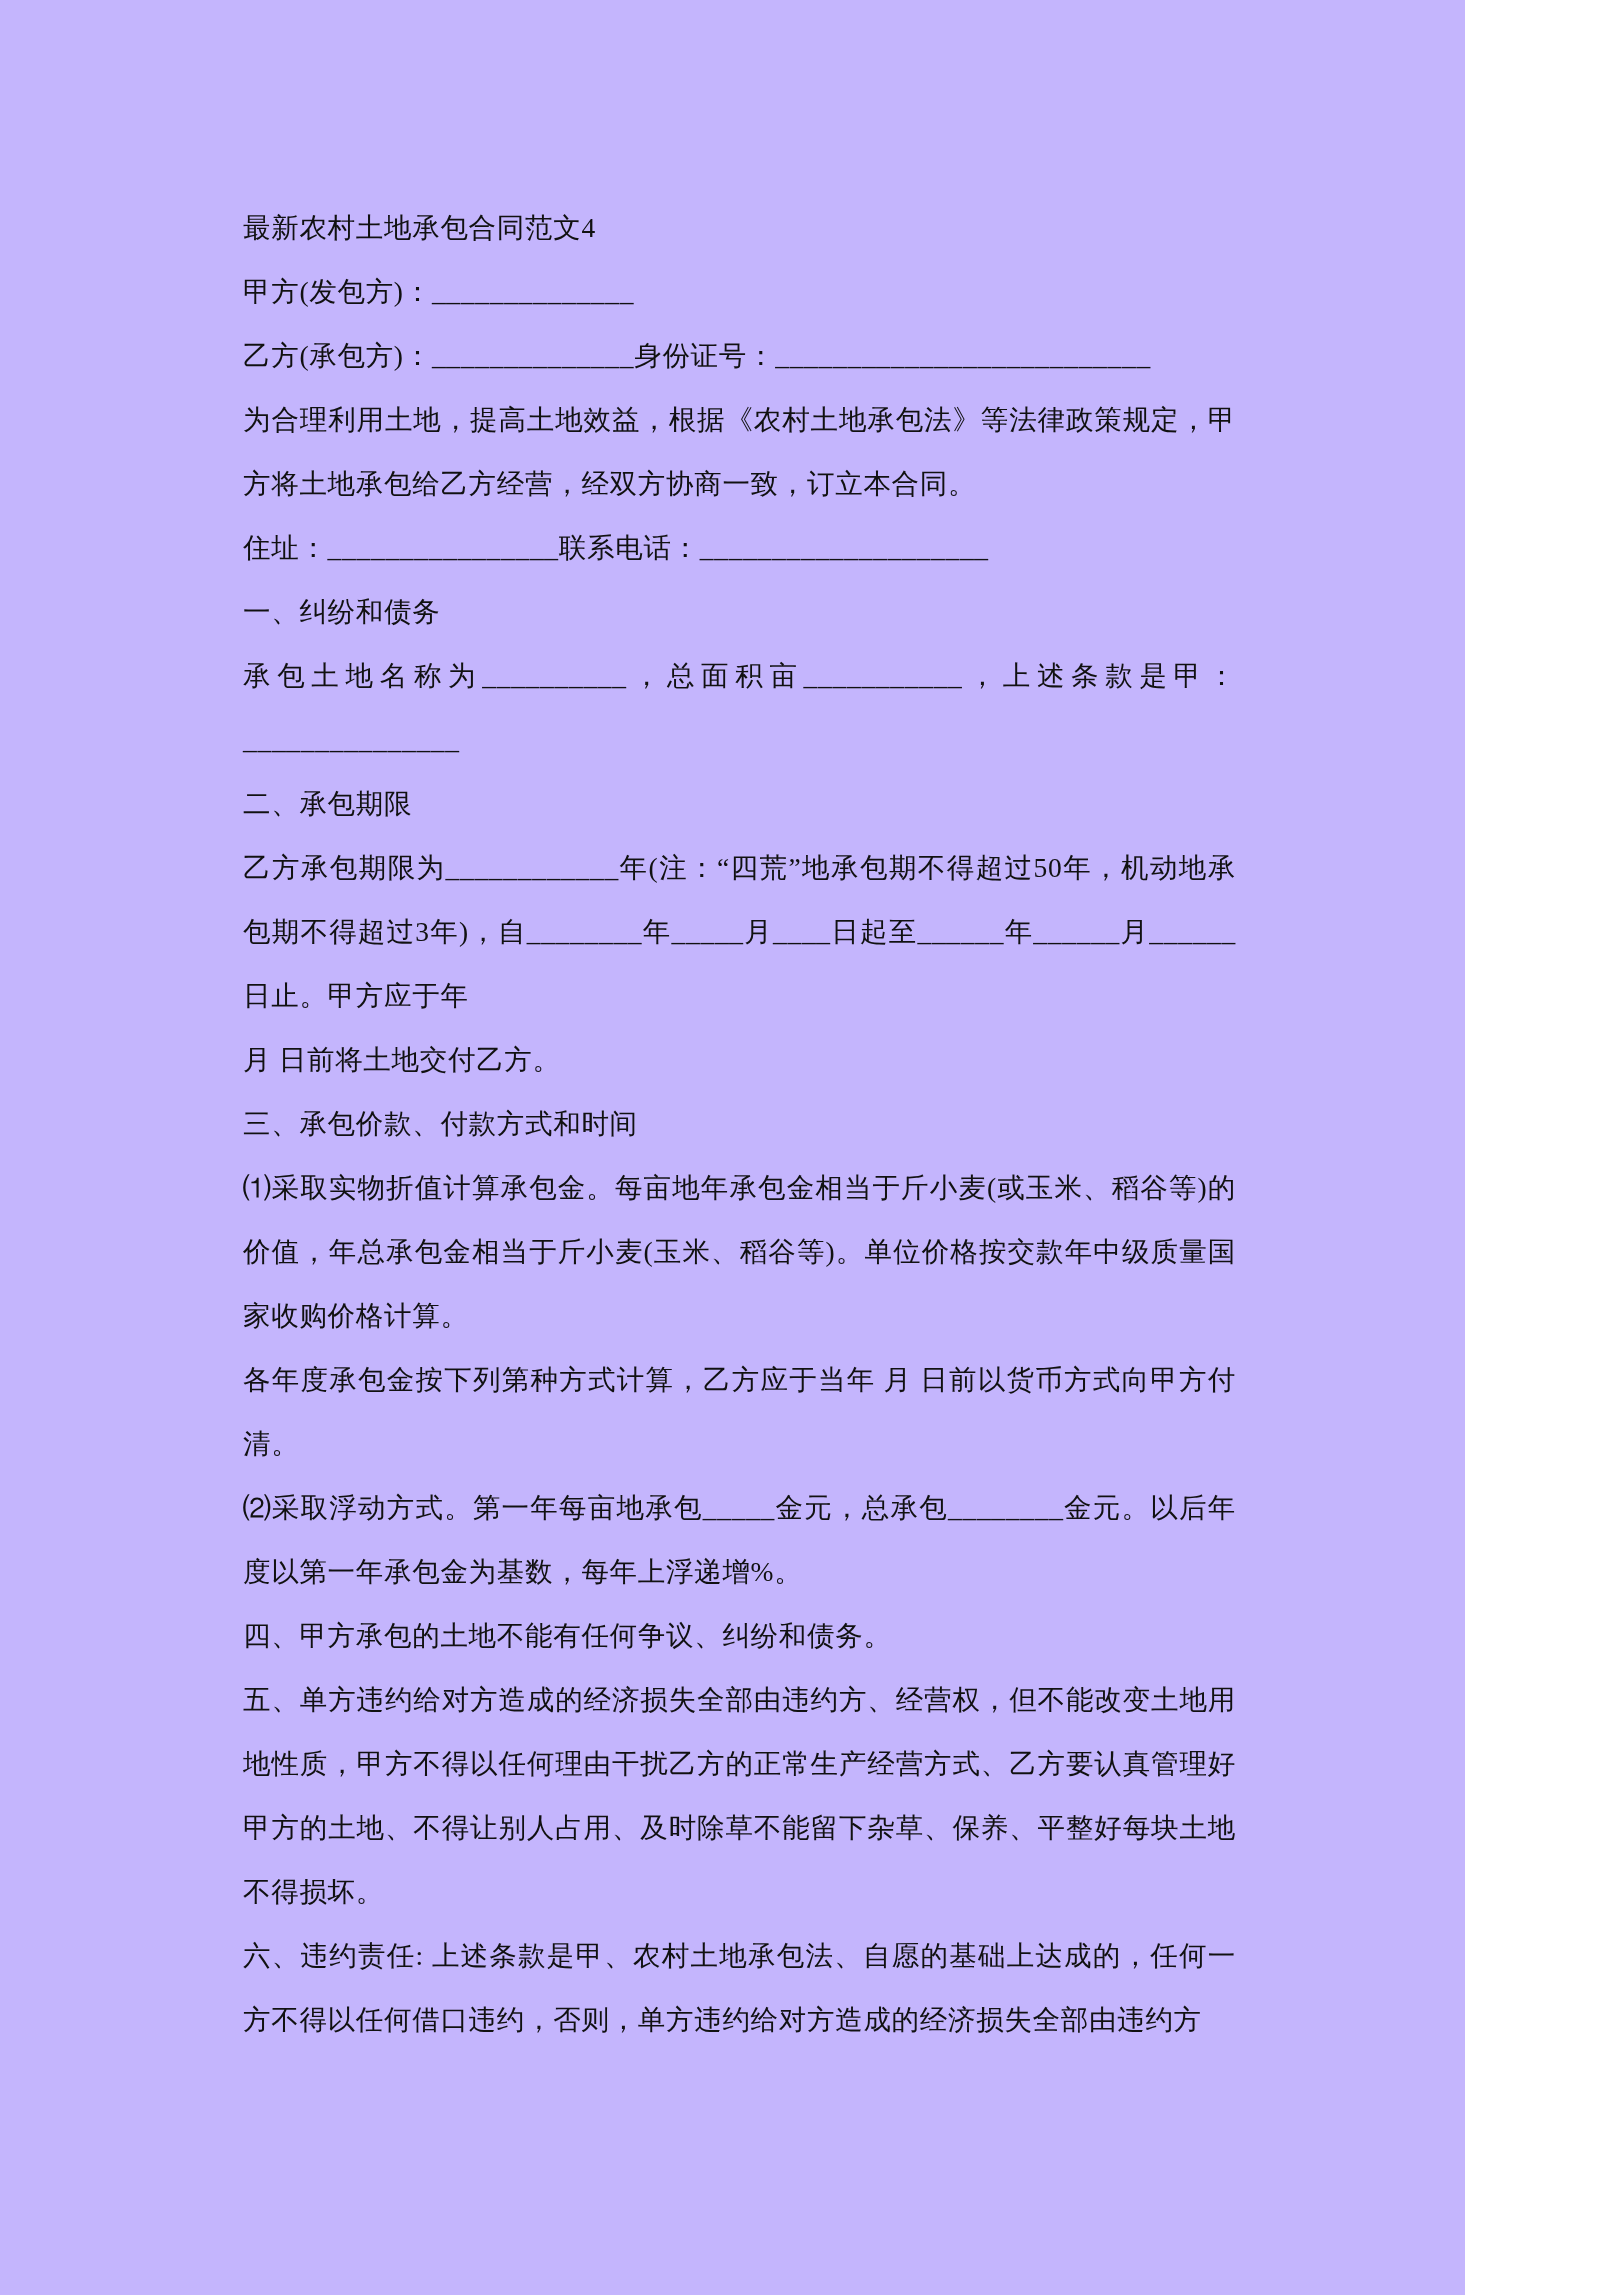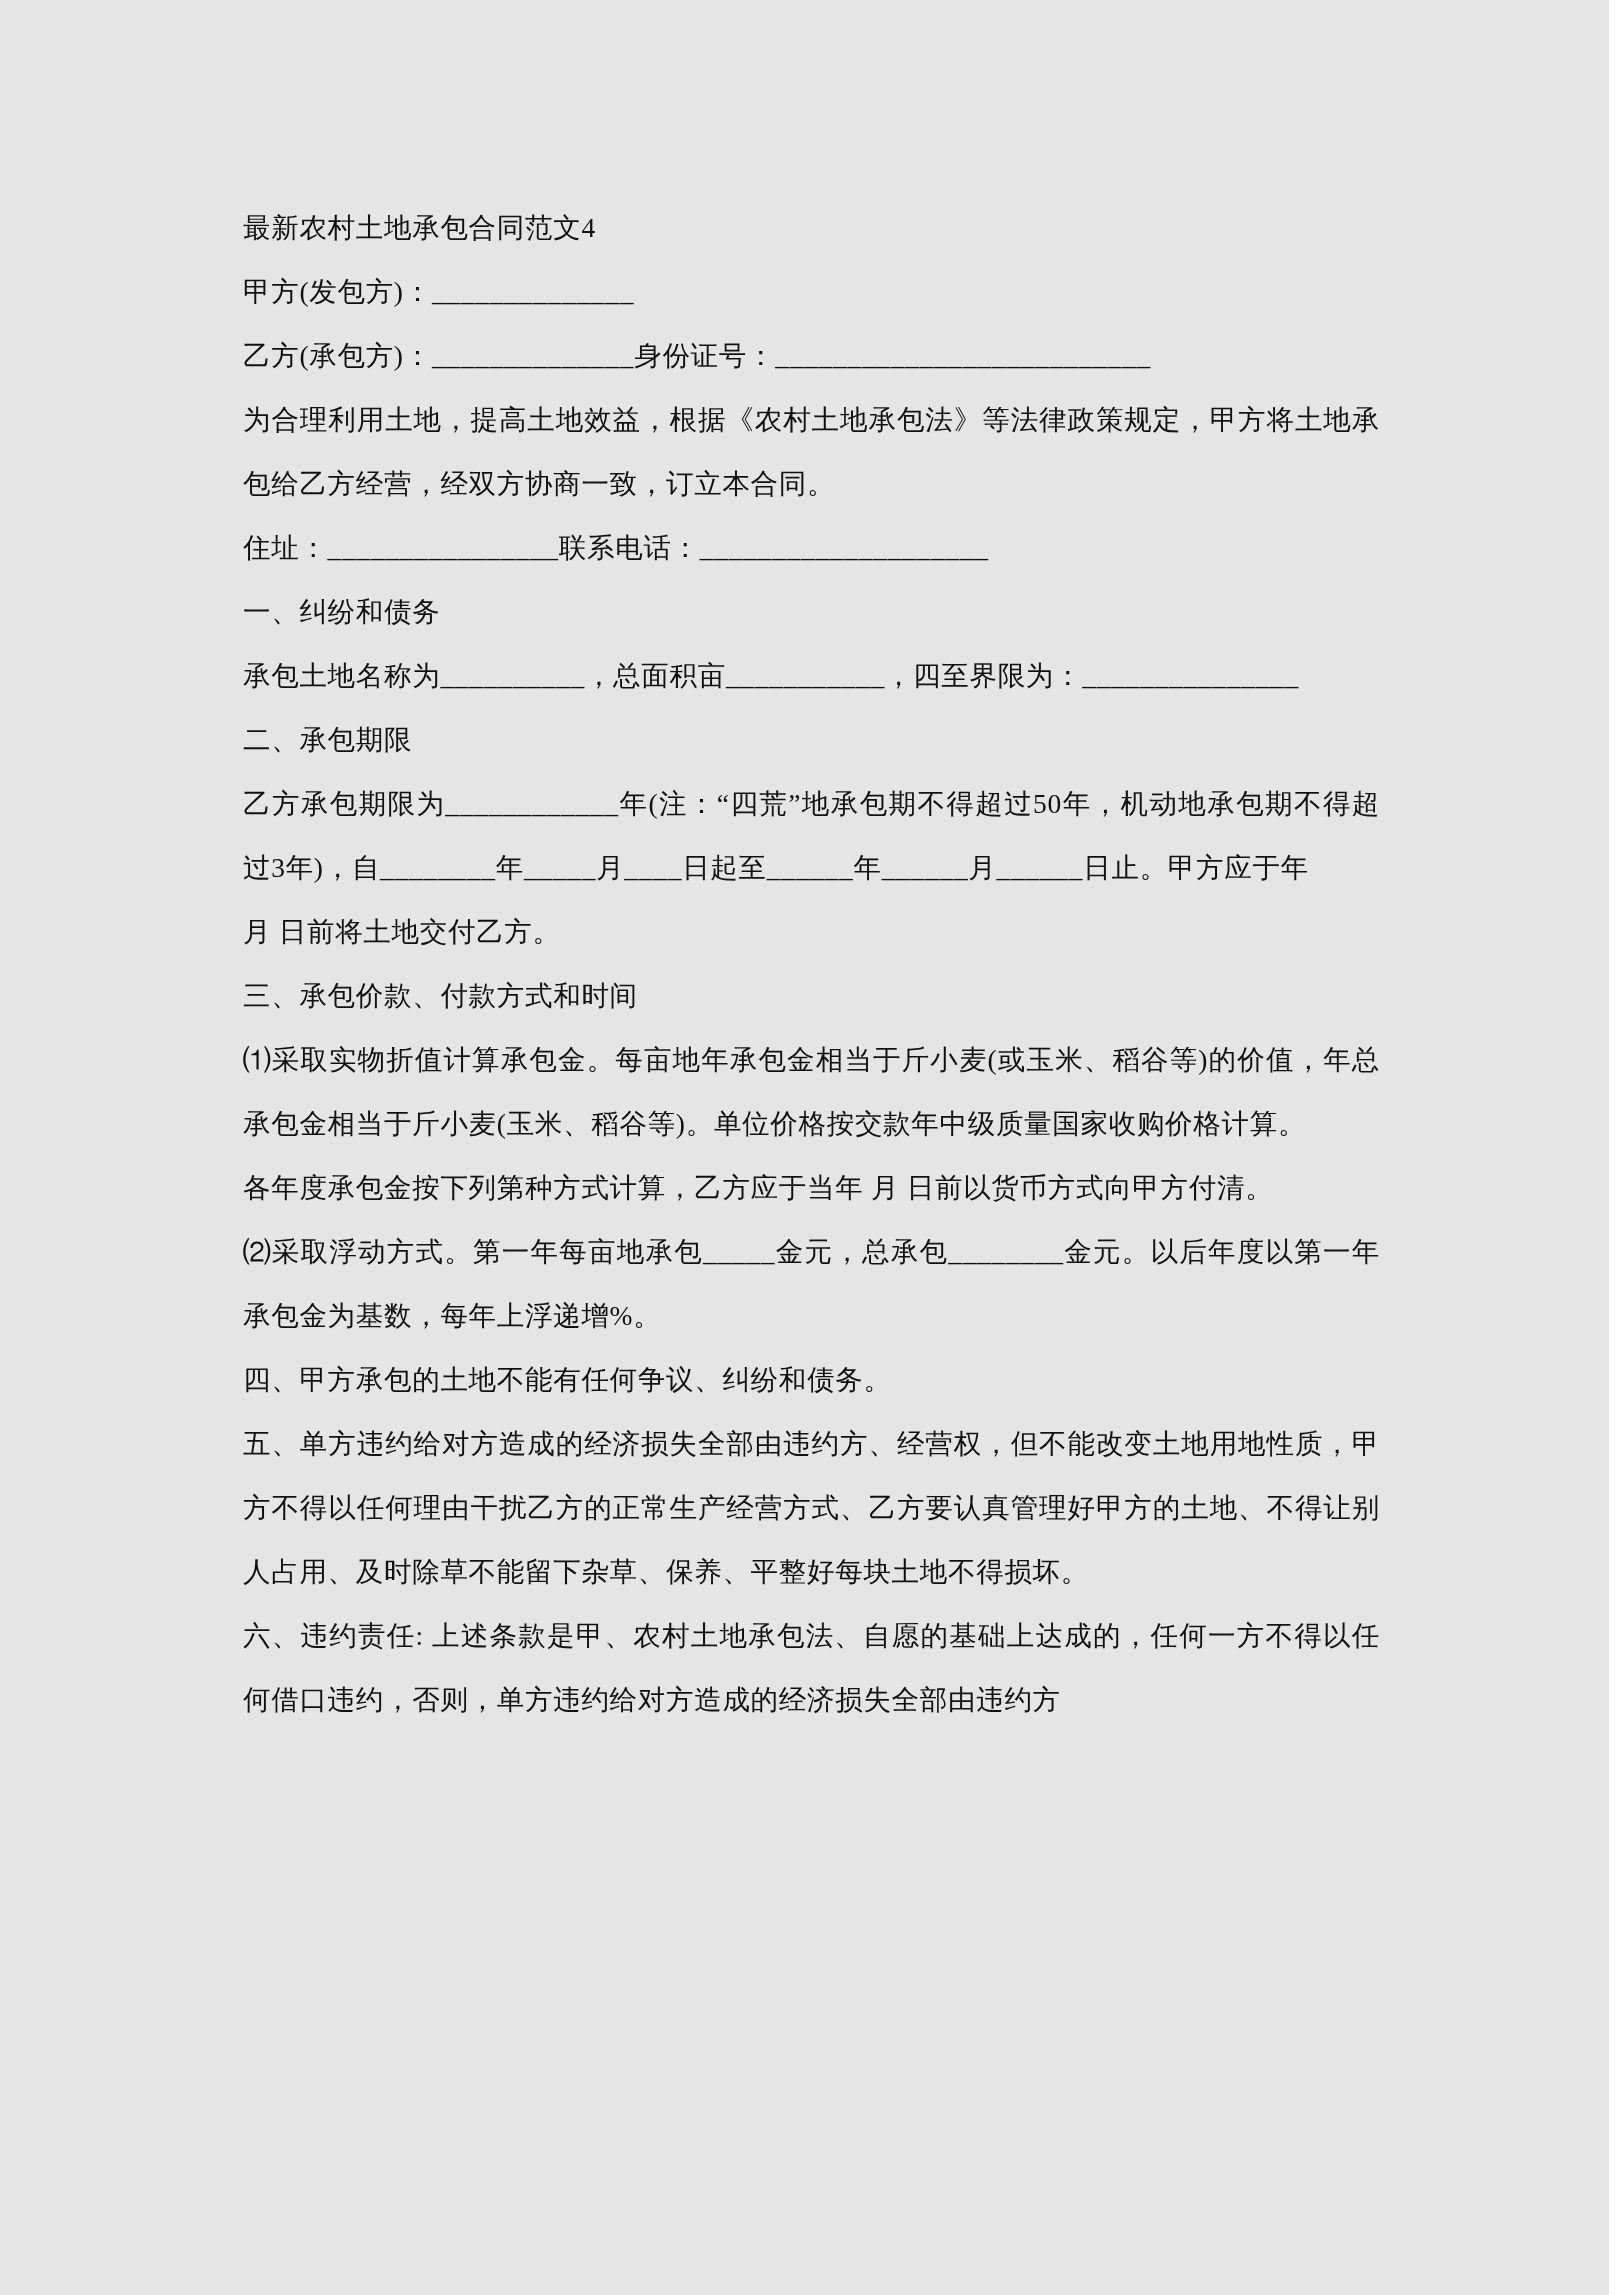--- a/index.html
+++ b/index.html
@@ -9,23 +9,23 @@
   }
   body {
     width: 1623px;
     height: 2295px;
     font-family: "Liberation Serif", "DejaVu Serif", serif;
     color: #111111;
     overflow: hidden;
   }
   .page {
     box-sizing: border-box;
-    width: 1609px;
+    width: 1465px;
     height: 2295px;
-    background: #e5e5e5;
+    background: #c4b5fd;
     padding: 196px 229px 0 243px;
   }
   .doc-content p {
     margin: 0;
     padding: 0;
     font-size: 27.5px;
     line-height: 64px;
     text-align: justify;
     letter-spacing: 0.7px;
     white-space: normal;
@@ -38,21 +38,21 @@
 <body style="color: rgb(17, 17, 17); background: rgb(255, 255, 255);">
 
 <div class="page">
   <div class="doc-content">
       <p class="doc-title">最新农村土地承包合同范文4</p>
       <p>甲方(发包方)：______________</p>
       <p>乙方(承包方)：______________身份证号：__________________________</p>
       <p>为合理利用土地，提高土地效益，根据《农村土地承包法》等法律政策规定，甲方将土地承包给乙方经营，经双方协商一致，订立本合同。</p>
       <p>住址：________________联系电话：____________________</p>
       <p>一、纠纷和债务</p>
-      <p>承包土地名称为__________，总面积亩___________，四至界限为：_______________</p>
+      <p>承包土地名称为__________，总面积亩___________，上述条款是甲：_______________</p>
       <p>二、承包期限</p>
       <p>乙方承包期限为____________年(注：“四荒”地承包期不得超过50年，机动地承包期不得超过3年)，自________年_____月____日起至______年______月______日止。甲方应于年</p>
       <p>月  日前将土地交付乙方。</p>
       <p>三、承包价款、付款方式和时间</p>
       <p>⑴采取实物折值计算承包金。每亩地年承包金相当于斤小麦(或玉米、稻谷等)的价值，年总承包金相当于斤小麦(玉米、稻谷等)。单位价格按交款年中级质量国家收购价格计算。</p>
       <p>各年度承包金按下列第种方式计算，乙方应于当年 月 日前以货币方式向甲方付清。</p>
       <p>⑵采取浮动方式。第一年每亩地承包_____金元，总承包________金元。以后年度以第一年承包金为基数，每年上浮递增%。</p>
       <p>四、甲方承包的土地不能有任何争议、纠纷和债务。</p>
       <p>五、单方违约给对方造成的经济损失全部由违约方、经营权，但不能改变土地用地性质，甲方不得以任何理由干扰乙方的正常生产经营方式、乙方要认真管理好甲方的土地、不得让别人占用、及时除草不能留下杂草、保养、平整好每块土地不得损坏。</p>
       <p>六、违约责任: 上述条款是甲、农村土地承包法、自愿的基础上达成的，任何一方不得以任何借口违约，否则，单方违约给对方造成的经济损失全部由违约方</p>

